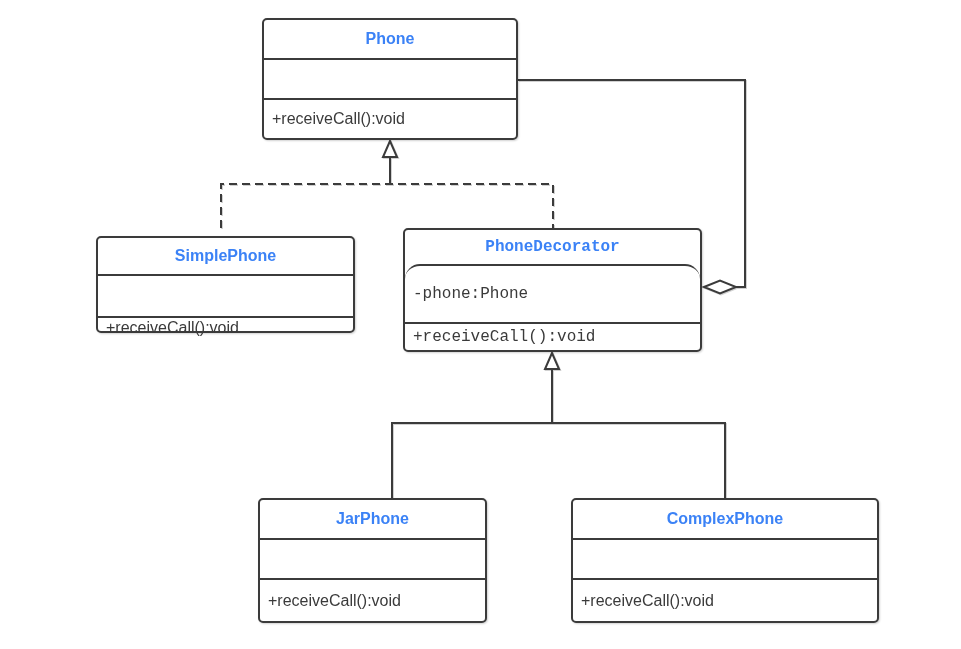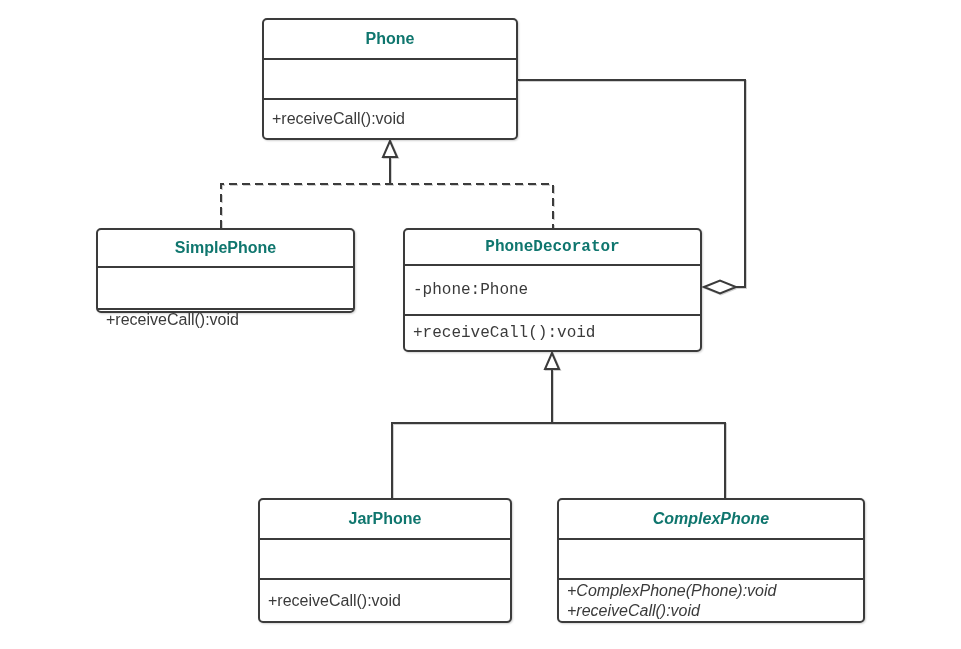--- a/index.html
+++ b/index.html
@@ -27,21 +27,21 @@
     display: flex;
     flex-direction: column;
   }
   .uml-title {
     box-sizing: border-box;
     display: flex;
     align-items: center;
     justify-content: center;
     font-weight: bold;
     font-size: 16px;
-    color: #0f766e;
+    color: #3b82f6;
     flex: 0 0 auto;
   }
   .uml-attrs, .uml-methods {
     box-sizing: border-box;
     border-top: 2px solid #3b3b3b;
     display: flex;
     flex-direction: column;
     justify-content: center;
     padding: 0 8px;
     font-size: 16px;
@@ -78,48 +78,47 @@
   </svg>
 
   <div class="uml-class" style="left:262px; top:18px; width:256px; height:122px;">
     <div class="uml-title" style="height:38px;">Phone</div>
     <div class="uml-attrs" style="height:40px;"></div>
     <div class="uml-methods">
       <div>+receiveCall():void</div>
     </div>
   </div>
 
-  <div class="uml-class" style="left:96px; top:228px; width:259px; height:85px;">
+  <div class="uml-class" style="left:96px; top:236px; width:259px; height:97px;">
     <div class="uml-title" style="height:36px;">SimplePhone</div>
     <div class="uml-attrs" style="height:42px;"></div>
     <div class="uml-methods">
       <div>+receiveCall():void</div>
     </div>
   </div>
 
   <div class="uml-class" style="left:403px; top:228px; width:299px; height:124px;font-family:Liberation Mono, monospace;">
     <div class="uml-title" style="height:34px;">PhoneDecorator</div>
-    <div class="uml-attrs" style="height:50px;">
+    <div class="uml-attrs" style="height:58px;border-radius:15px;">
       <div>-phone:Phone</div>
     </div>
     <div class="uml-methods">
       <div>+receiveCall():void</div>
     </div>
   </div>
 
-  <div class="uml-class" style="left:258px; top:498px; width:254px; height:125px;">
+  <div class="uml-class" style="left:258px; top:498px; width:229px; height:125px;">
     <div class="uml-title" style="height:38px;">JarPhone</div>
     <div class="uml-attrs" style="height:40px;"></div>
     <div class="uml-methods">
       <div>+receiveCall():void</div>
     </div>
   </div>
 
-  <div class="uml-class" style="left:557px; top:498px; width:308px; height:125px;font-style:italic;">
+  <div class="uml-class" style="left:571px; top:498px; width:308px; height:125px;">
     <div class="uml-title" style="height:38px;">ComplexPhone</div>
     <div class="uml-attrs" style="height:40px;"></div>
     <div class="uml-methods">
-      <div>+ComplexPhone(Phone):void</div>
       <div>+receiveCall():void</div>
     </div>
   </div>
 
 </div>
 
 </body></html>

